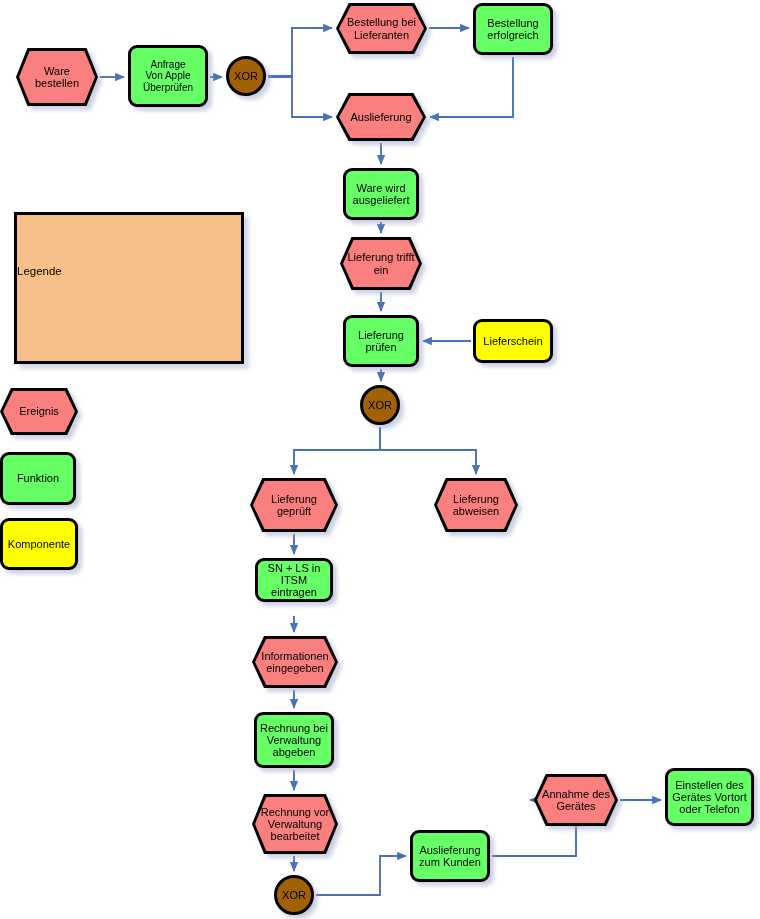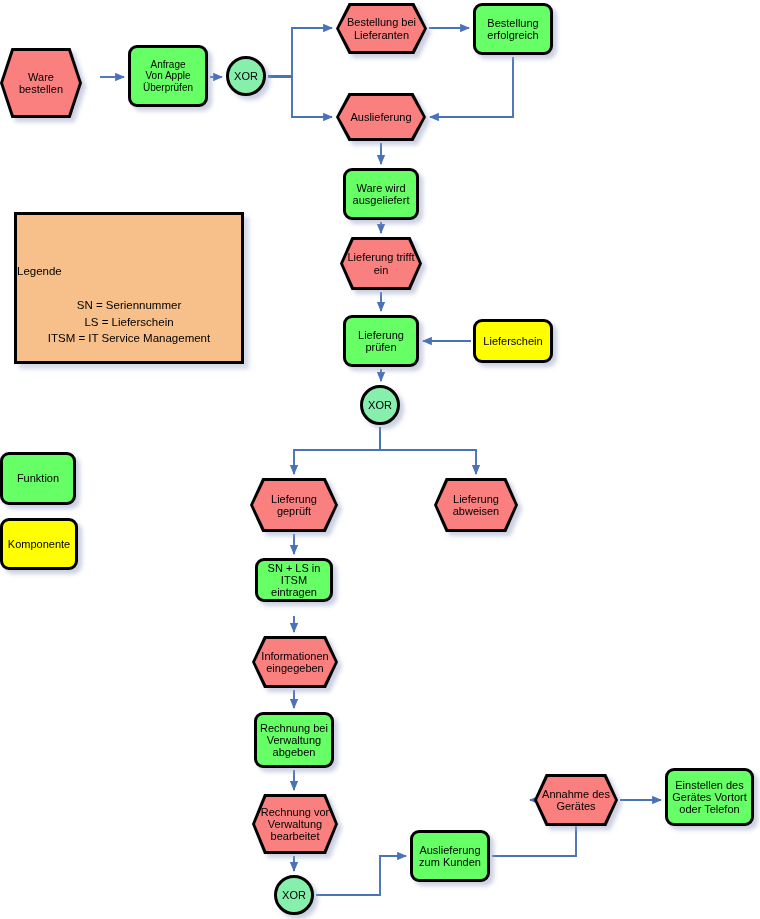--- a/index.html
+++ b/index.html
@@ -76,21 +76,21 @@
     justify-content: center;
     text-align: center;
     color: #000000;
     line-height: 1.12;
     white-space: pre-line;
   }
   
   .xor {
     position: absolute;
     border-radius: 50%;
-    background: #86efac;
+    background: #a16207;
     border: 3px solid #000000;
     box-sizing: border-box;
     display: flex;
     align-items: center;
     justify-content: center;
     color: #000000;
     filter: drop-shadow(4px 4px 2px rgba(160,170,200,0.55));
     z-index: 4;
   }
   
@@ -148,36 +148,38 @@
         <path d="M 294,770 L 294,790" marker-end="url(#arrow)"></path>
         <path d="M 294,856 L 294,871" marker-end="url(#arrow)"></path>
         <path d="M 316,895 L 380,895 L 380,856 L 406,856" marker-end="url(#arrow)"></path>
         <path d="M 492,856 L 576,856 L 576,800 L 530,800" marker-end="url(#arrow)"></path>
         <path d="M 620,800 L 661,800" marker-end="url(#arrow)"></path>
       </g>
   </svg>
 
   <div class="legendbox" style="left:14px; top:212px; width:230px; height:152px;">
     <div class="legend-title" style="top:50px; font-size:11.5px;">Legende</div>
-    <div class="legend-lines" style="top:82px; font-size:11.5px;">SN = Seriennummer
-LS = Lieferschein
-ITSM = IT Service Management</div>
-  </div>
-
+  </div>
+
+  <div class="hexwrap" style="left:0px; top:388px; width:78px; height:47px;">
+    <div class="hexouter"></div>
+    <div class="hexinner"></div>
+    <div class="hexlabel" style="font-size:11px;">Ereignis</div>
+  </div>
 
   <div class="node rect fn" style="left:0px; top:452px; width:76px; height:53px; font-size:11px;">
     <span>Funktion</span>
   </div>
 
   <div class="node rect cmp" style="left:0px; top:518px; width:78px; height:52px; font-size:11px;">
     <span>Komponente</span>
   </div>
 
   <div id="node-layer">
-      <div class="hexwrap" style="left: 0; top: 48px; width: 82px; height: 70px;">
+      <div class="hexwrap" style="left: 16px; top: 48px; width: 82px; height: 58px;">
         <div class="hexouter"></div>
         <div class="hexinner"></div>
         <div class="hexlabel" style="font-size: 11px;">Ware
 bestellen</div>
       </div>
       <div class="node rect fn" style="left: 128px; top: 45px; width: 80px; height: 62px; font-size: 10px;"><span>Anfrage
 Von Apple
 Überprüfen</span></div>
       <div class="xor" style="left: 226px; top: 56px; width: 40px; height: 40px; font-size: 11px;">
         <span>XOR</span>

